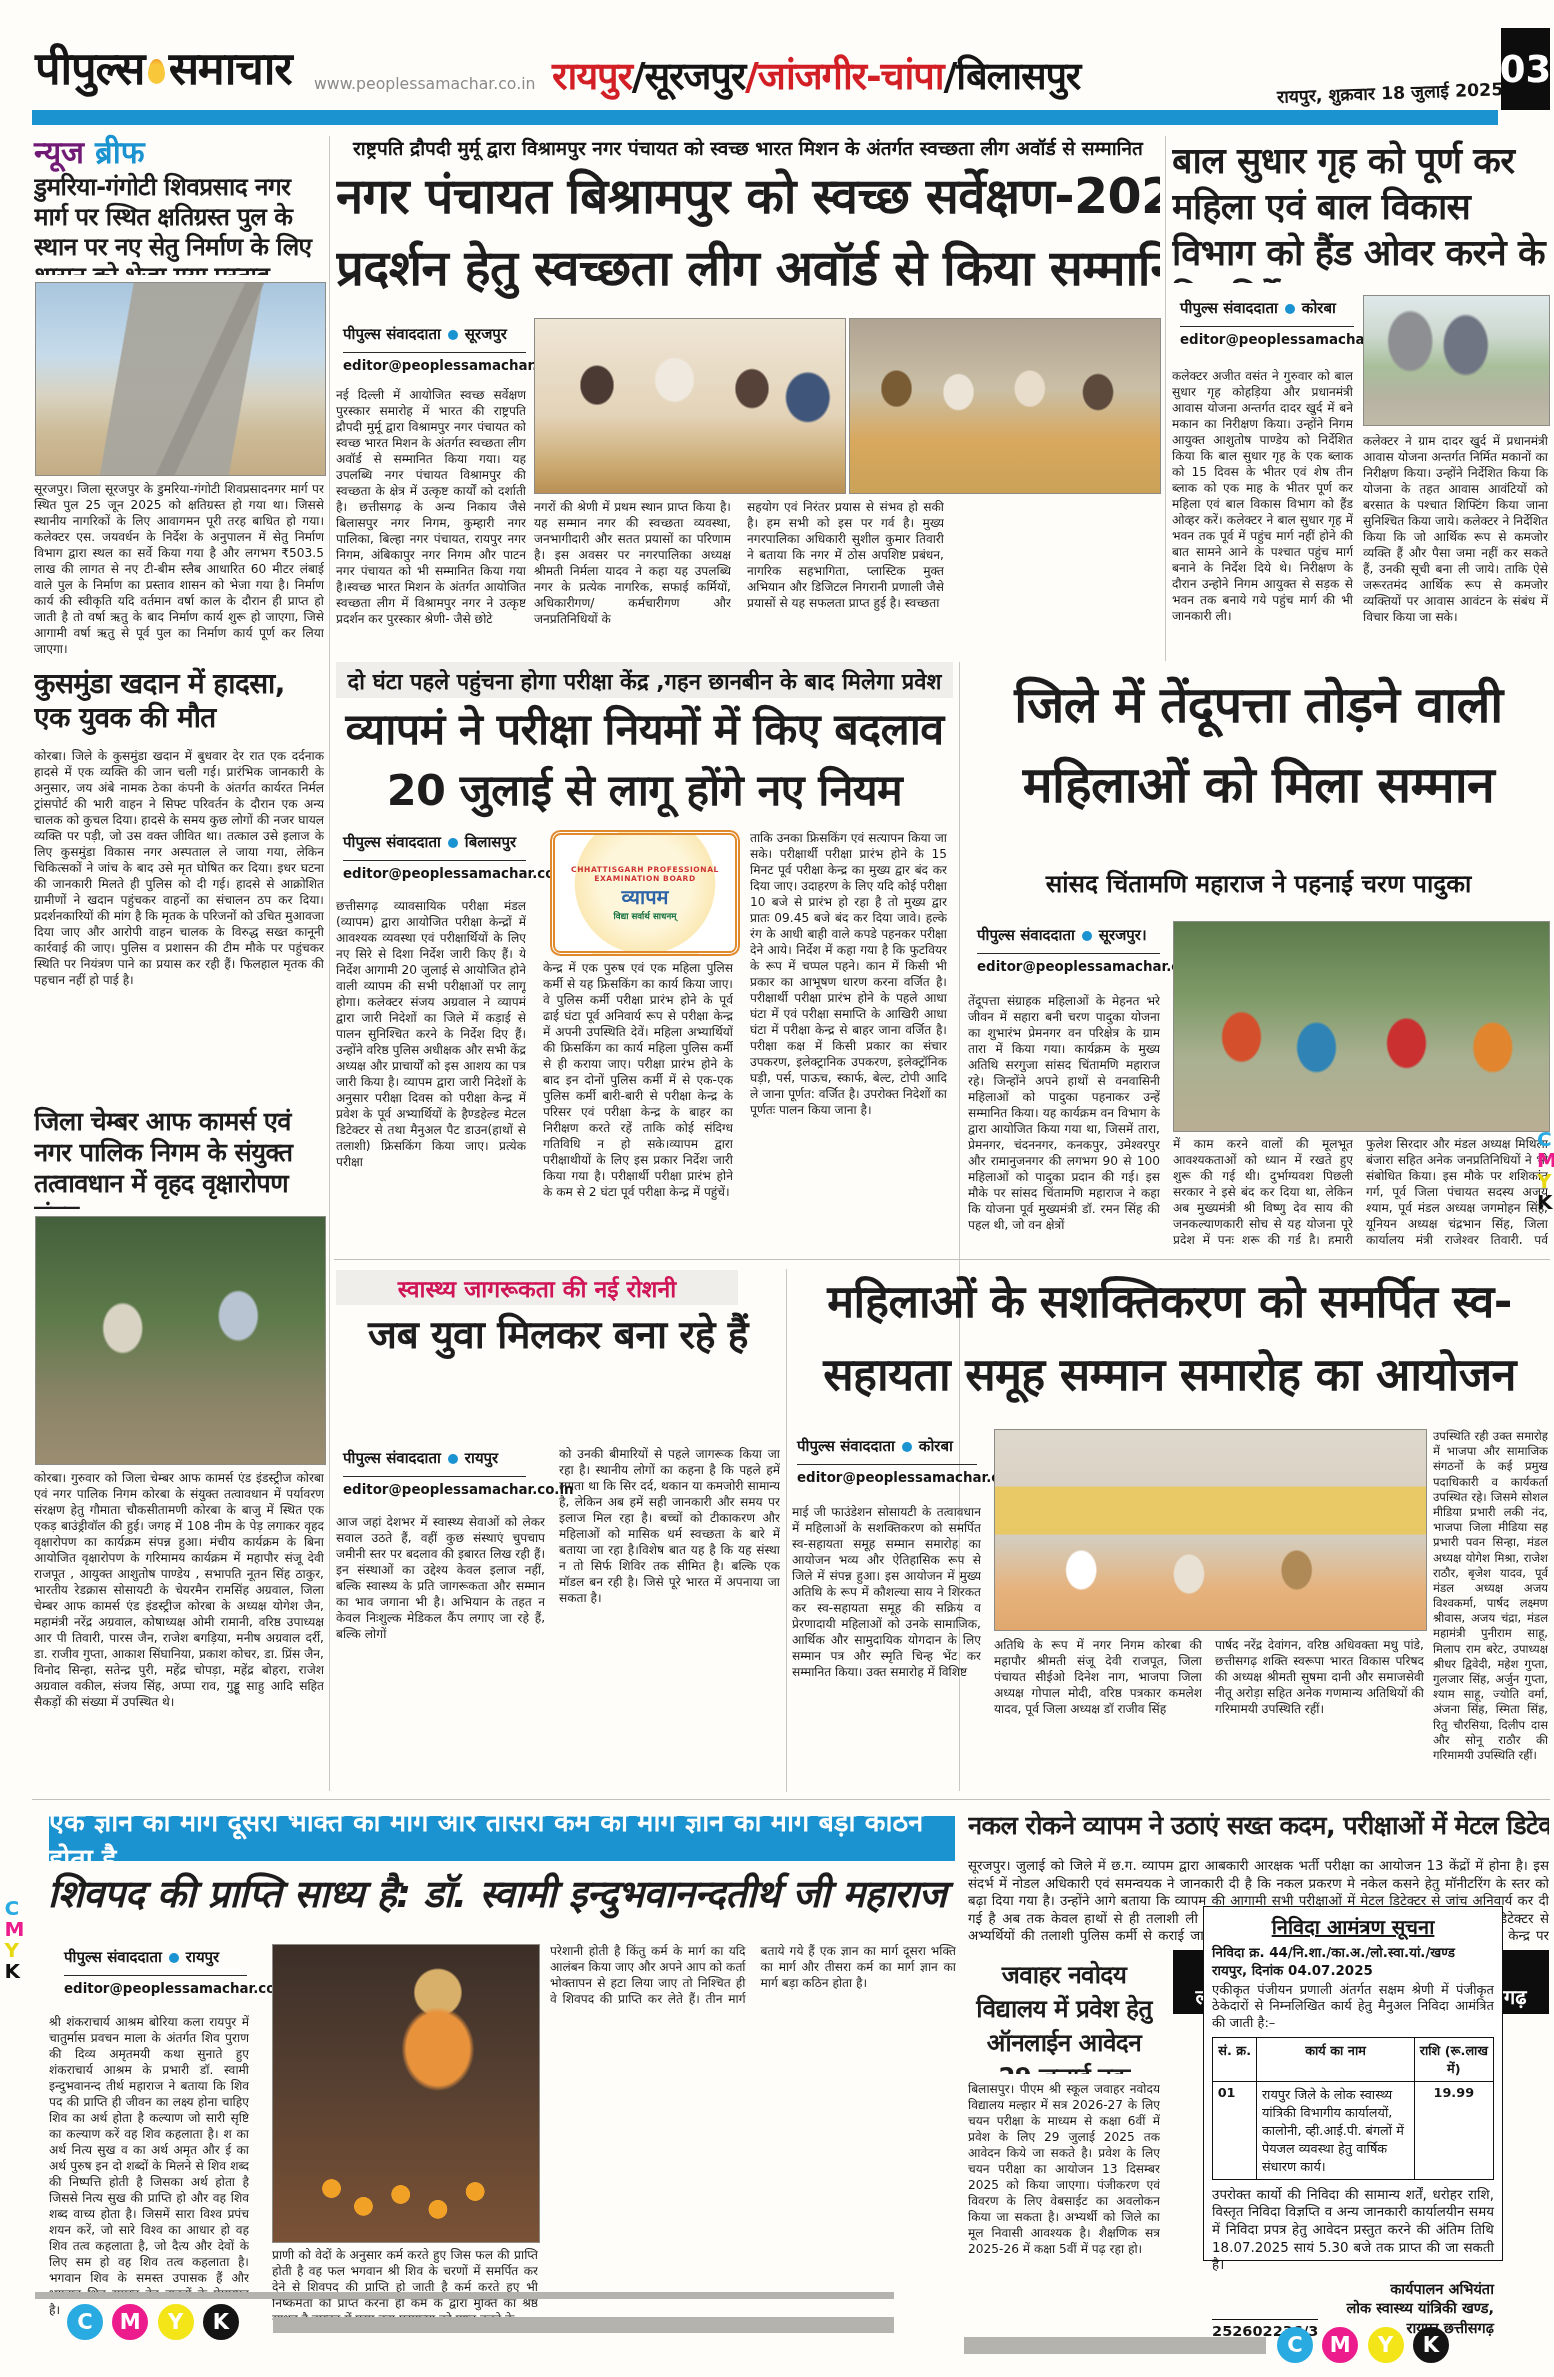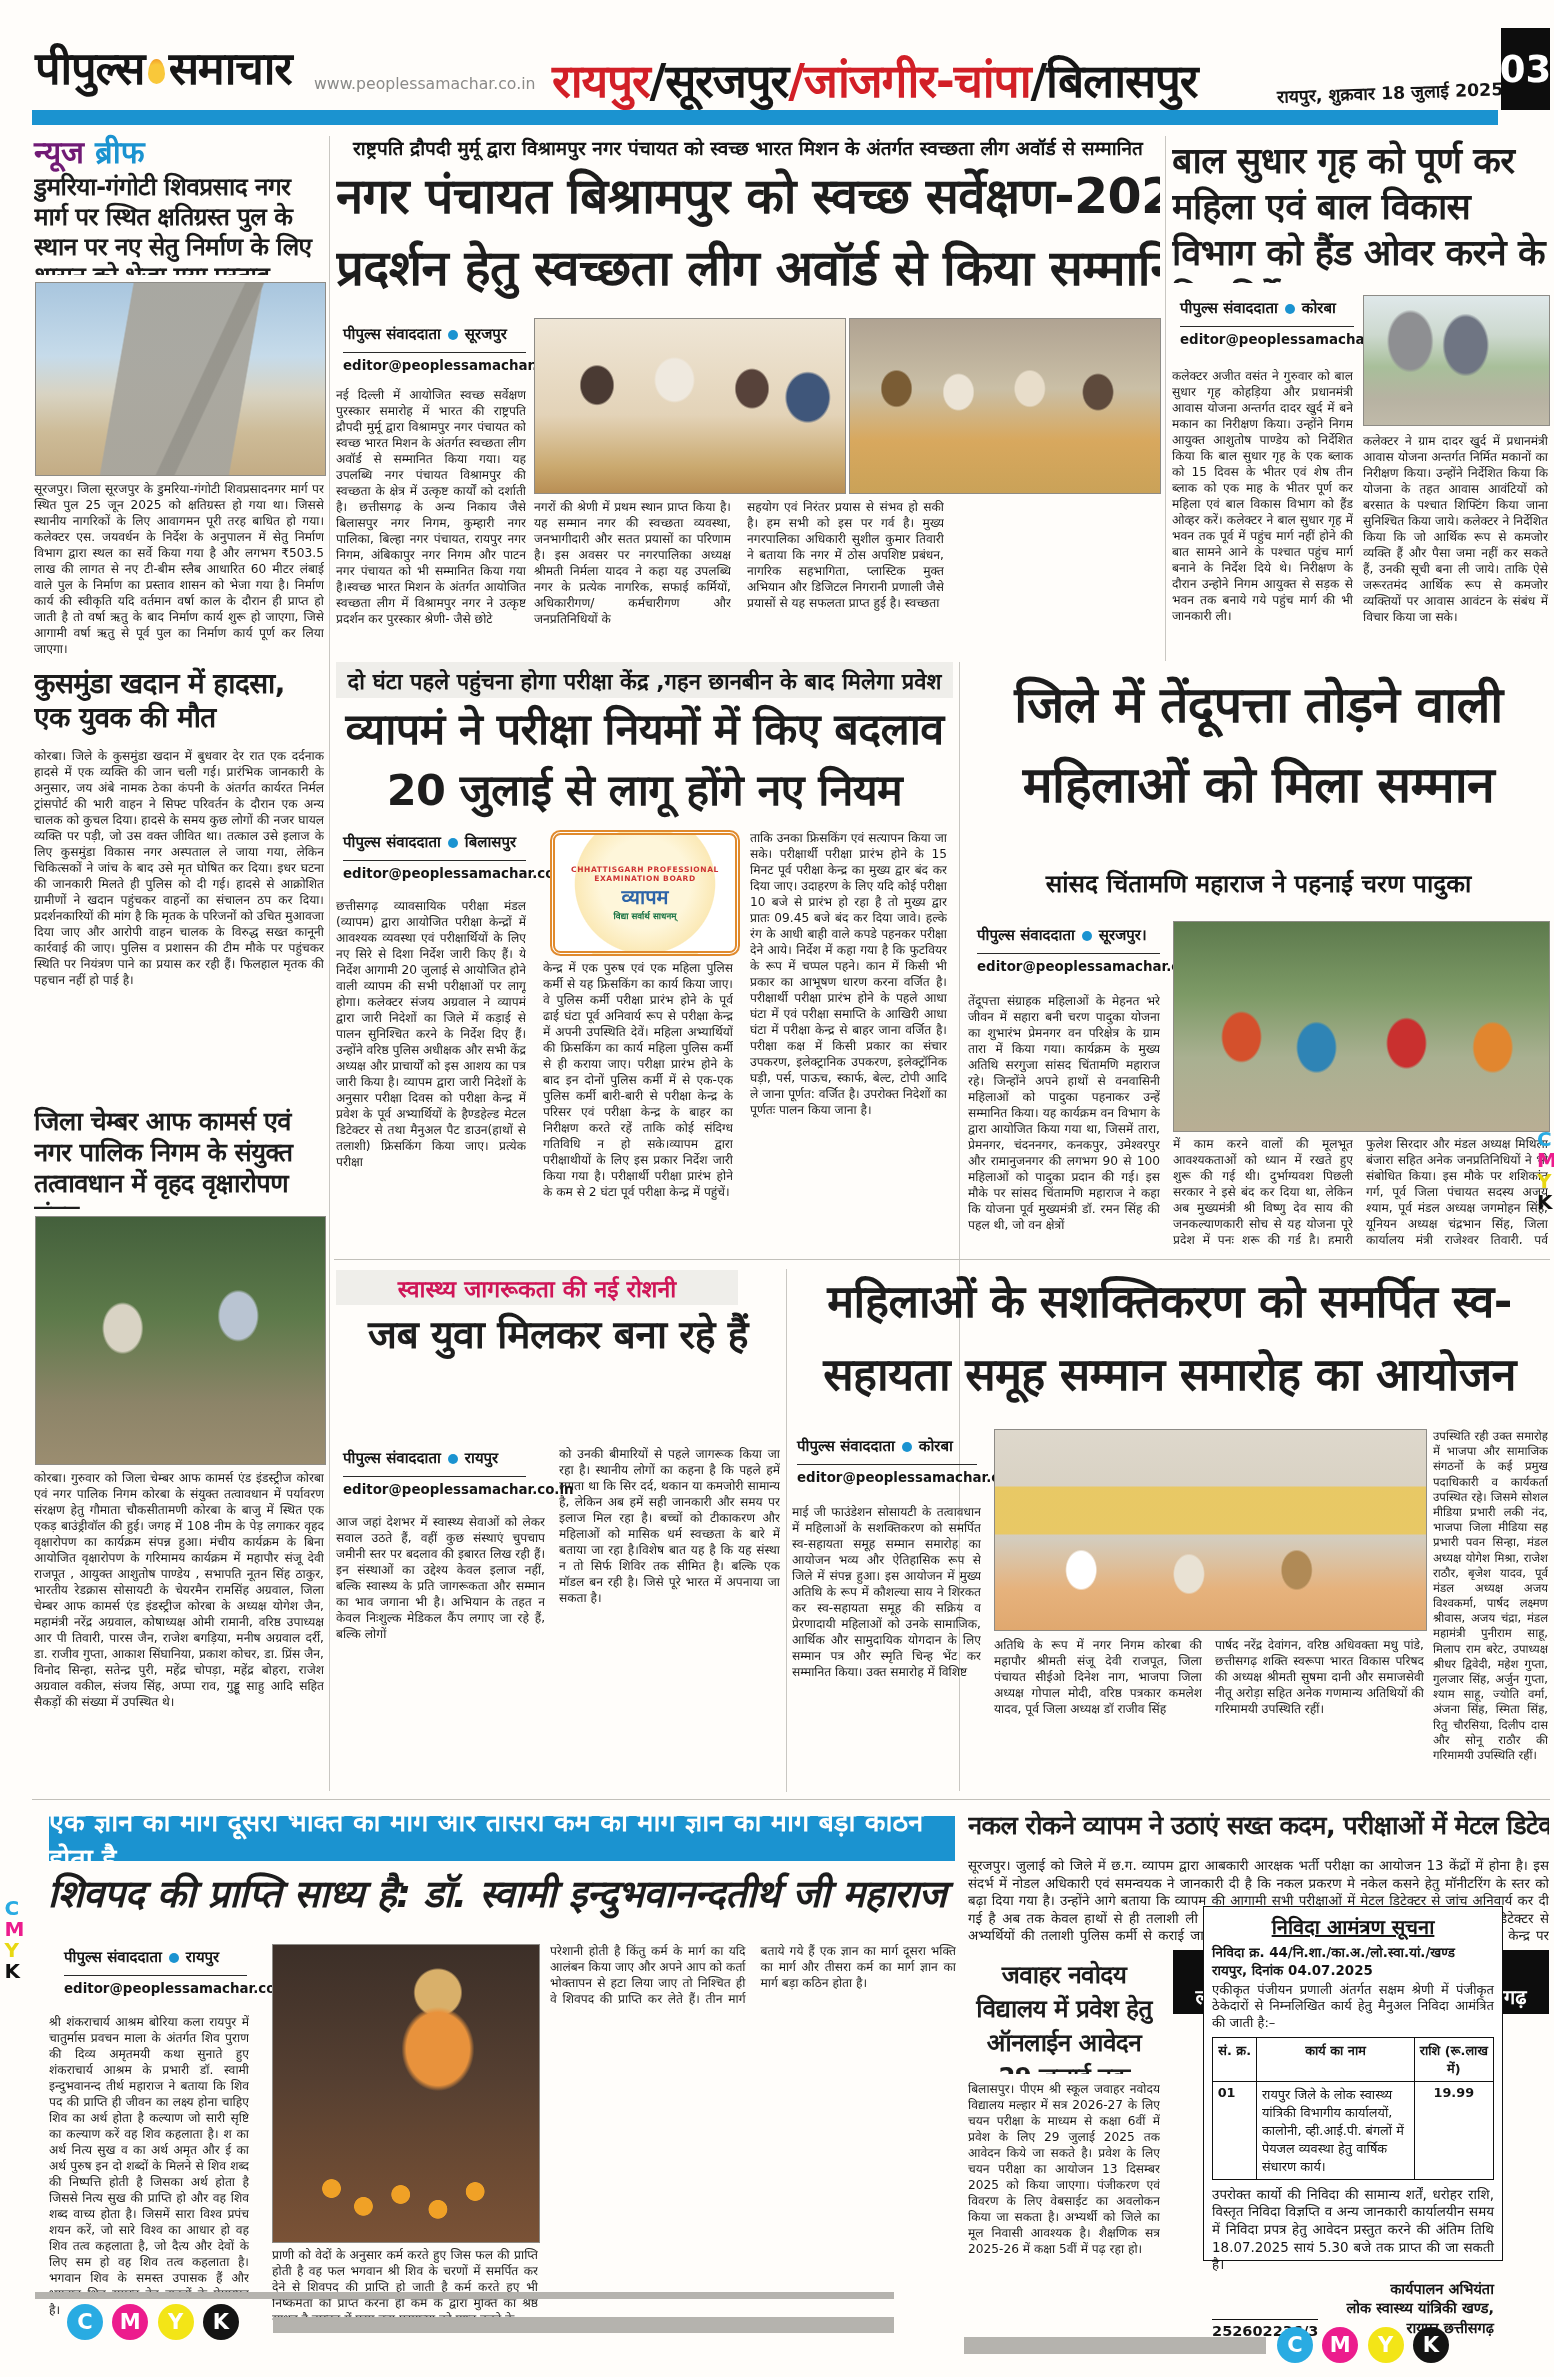--- a/index.html
+++ b/index.html
@@ -82,21 +82,21 @@
 </head>
 <body>
 
 <div class="page">
 
   <div class="abs" style="left:35px;top:36px;font-size:45px;font-weight:bold;letter-spacing:-1.2px;">
     <span>पीपुल्स</span><span style="display:inline-block;width:17.4px;height:25.5px;background:radial-gradient(circle at 50% 60%,#f9c83a 0 55%,#ef8c1f 100%);border-radius:50% 50% 50% 50%/60% 60% 40% 40%;margin:0 3.5px;"></span><span>समाचार</span>
   </div>
   <div class="abs" style="left:314px;top:74px;font-size:15.7px;color:#8a8a88;">www.peoplessamachar.co.in</div>
 
-  <div class="abs" style="left:552px;top:48px;font-size:46px;font-weight:bold;letter-spacing:-1.2px;white-space:nowrap;">
+  <div class="abs" style="left:552px;top:48px;font-size:38px;font-weight:bold;letter-spacing:-1.2px;white-space:nowrap;">
     <span style="color:#d21f26;">रायपुर</span><span>/</span><span>सूरजपुर</span><span style="color:#d21f26;">/</span><span style="color:#d21f26;">जांजगीर-चांपा</span><span>/</span><span>बिलासपुर</span>
   </div>
 
   <div class="abs" style="left:1277px;top:80px;font-size:17.4px;font-weight:bold;transform:rotate(-2deg);">रायपुर, शुक्रवार 18 जुलाई 2025</div>
 
   <div class="abs blackbox" style="left:1501px;top:28px;width:49px;height:82px;display:flex;align-items:center;justify-content:center;font-size:37px;font-weight:bold;">
       <span>03</span>
     </div>
 
   <div class="abs" style="left:32px;top:110px;width:1466px;height:15px;background:#1b93d0;"></div>

